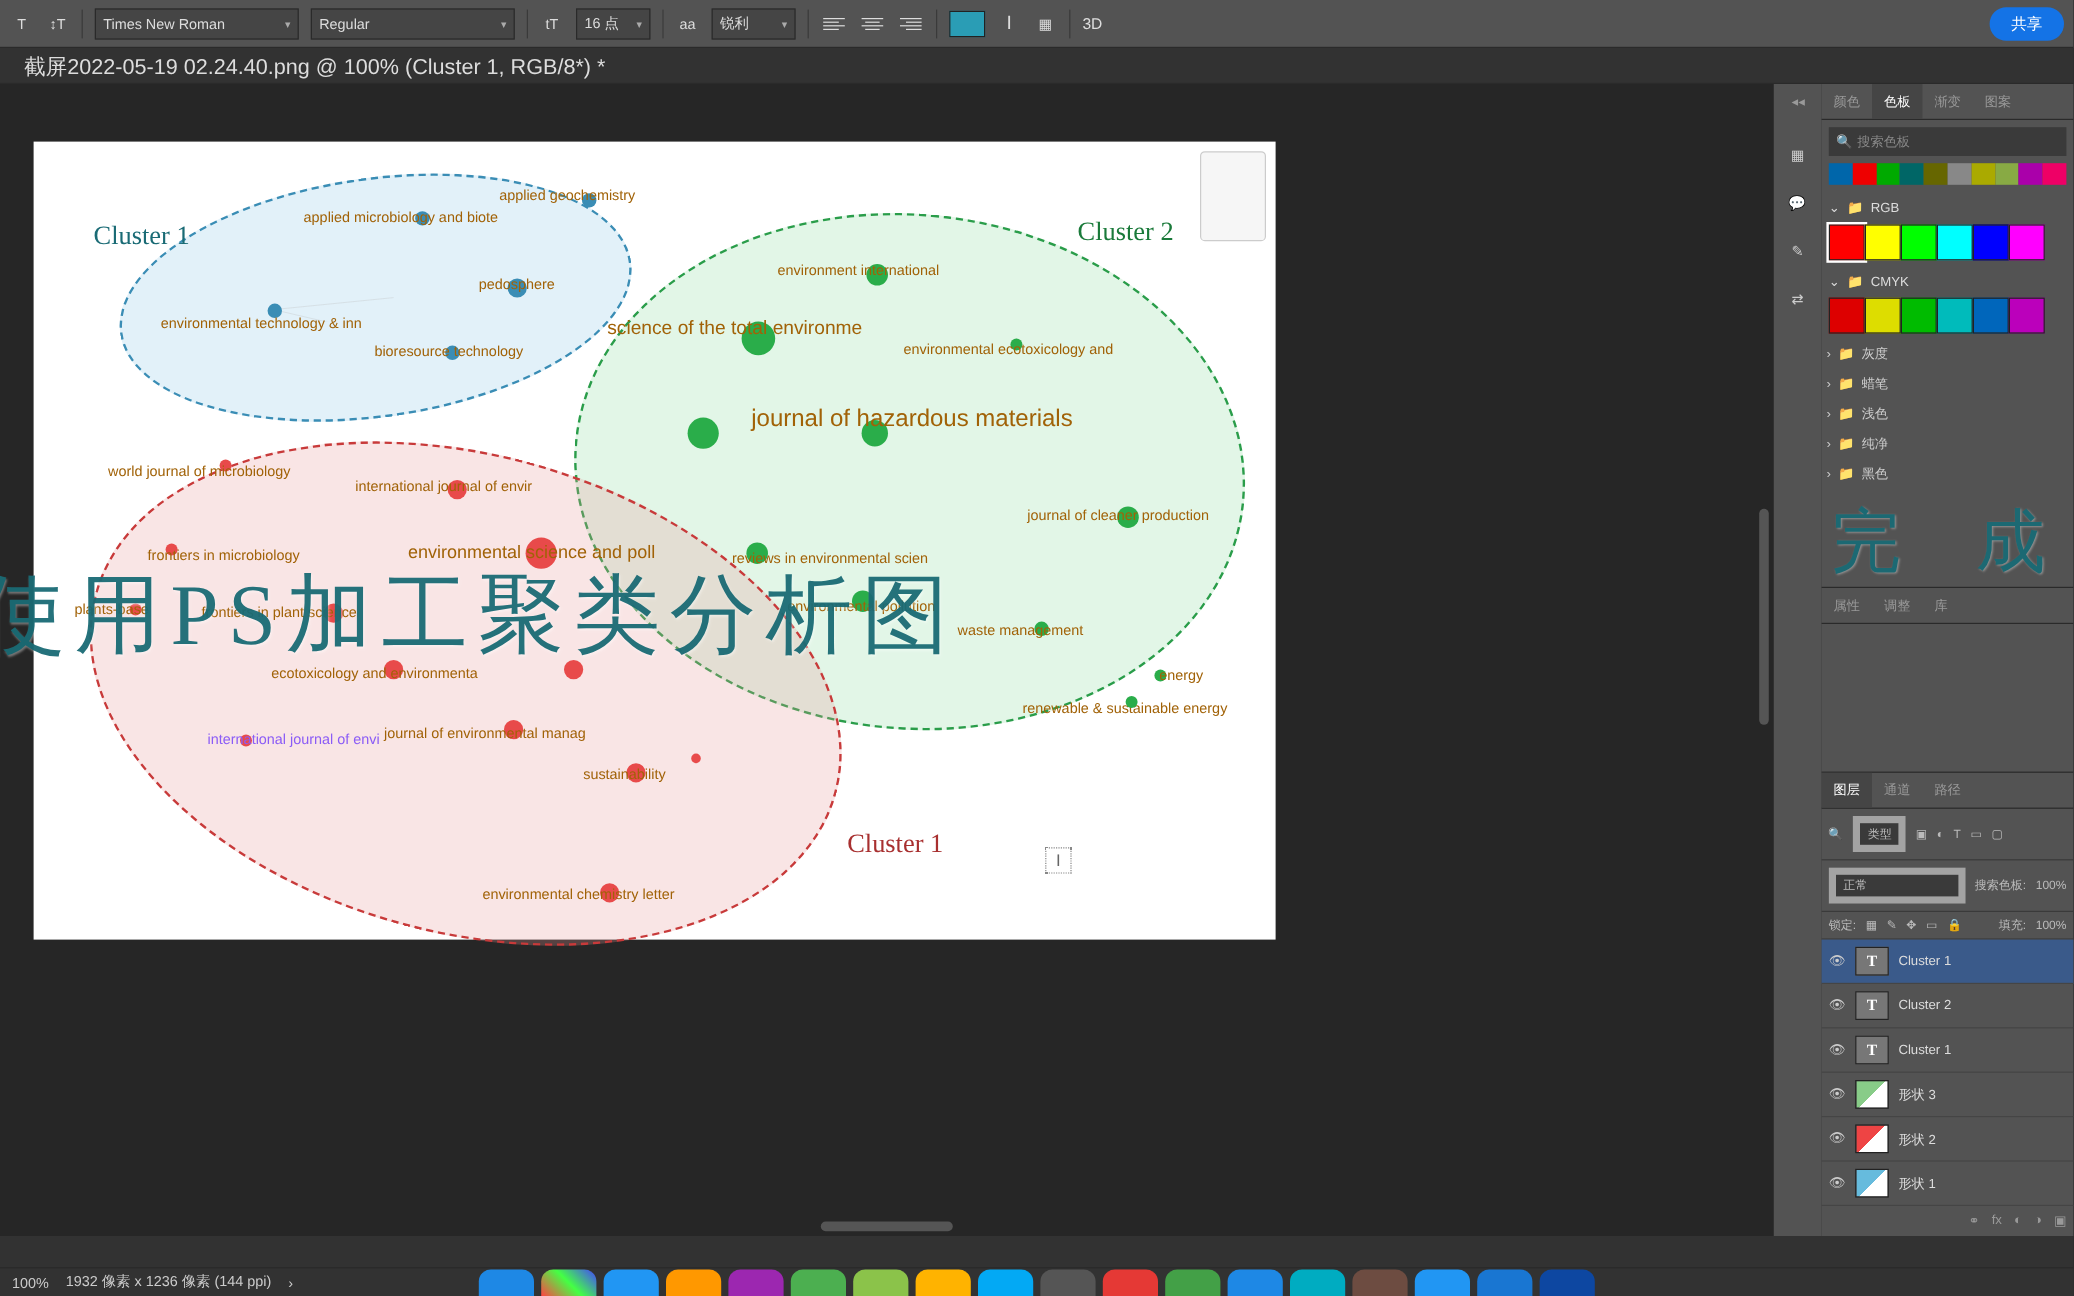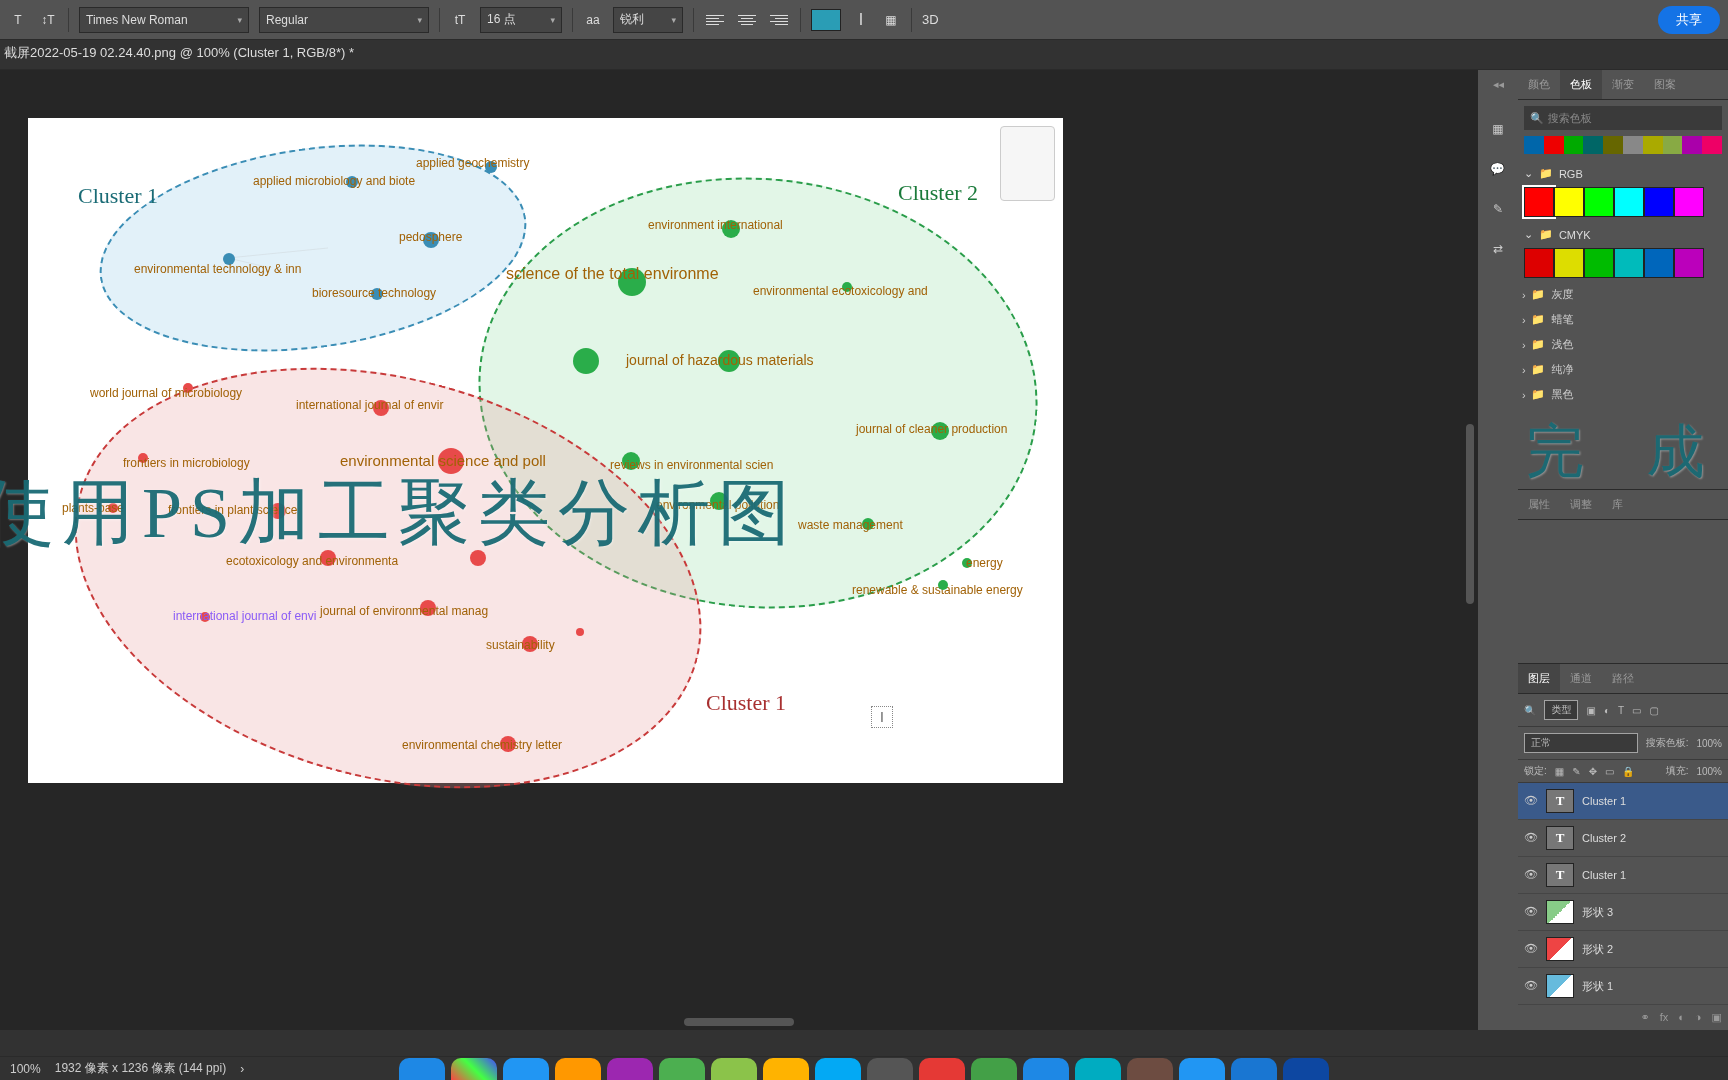--- a/index.html
+++ b/index.html
@@ -3,28 +3,28 @@
 <meta charset="utf-8">
 <style>
 *{margin:0;padding:0;box-sizing:border-box;font-family:-apple-system,sans-serif}
 body{background:#323232;height:1080px;width:1728px;overflow:hidden;color:#ccc;font-size:12px}
 .toolbar{height:40px;background:#535353;display:flex;align-items:center;padding:0 8px;gap:10px;border-bottom:1px solid #2a2a2a}
 .tool-icon{width:20px;height:20px;display:flex;align-items:center;justify-content:center;color:#ddd;cursor:pointer}
 .tool-sep{width:1px;height:24px;background:#3a3a3a}
 .dropdown{background:#454545;border:1px solid #2a2a2a;height:26px;display:flex;align-items:center;padding:0 6px;font-size:12px;color:#ddd;cursor:pointer}
 .dropdown.font{width:170px}
 .dropdown.style{width:170px}
-.dropdown.size{width:82px}
+.dropdown.size{width:62px}
 .dropdown.aa{width:70px}
 .chev{margin-left:auto;font-size:9px;color:#aaa}
 .align-btn{width:22px;height:22px;display:flex;flex-direction:column;justify-content:center;gap:2px;cursor:pointer;padding:2px}
 .align-btn span{height:1px;background:#ddd}
 .color-swatch{width:30px;height:22px;background:#2a9db5;border:1px solid #222}
 .share-btn{margin-left:auto;background:#1473e6;color:#fff;padding:5px 18px;border-radius:14px;font-size:13px;cursor:pointer}
-.doc-tab{height:30px;background:#323232;padding:4px 4px;color:#ddd;font-size:13px;border-bottom:1px solid #2a2a2a}
+.doc-tab{height:30px;background:#323232;padding:4px 20px;color:#ddd;font-size:18px;border-bottom:1px solid #2a2a2a}
 .workspace{display:flex;height:960px}
 .canvas-area{flex:1;background:#262626;position:relative;overflow:hidden}
 .canvas{position:absolute;left:28px;top:48px;width:1035px;height:665px;background:#fff}
 .cluster-shape{position:absolute;border:2px dashed;border-radius:50%}
 .c1-shape{width:430px;height:200px;left:70px;top:30px;border-color:#3a8db5;background:rgba(140,200,230,.25);transform:rotate(-8deg)}
 .c2-shape{width:560px;height:430px;left:450px;top:60px;border-color:#2a9d4a;background:rgba(140,220,160,.25);transform:rotate(5deg)}
 .c3-shape{width:640px;height:400px;left:40px;top:260px;border-color:#c83a3a;background:rgba(230,150,150,.25);transform:rotate(15deg)}
 .node{position:absolute;border-radius:50%}
 .node.blue{background:#3a8db5;width:12px;height:12px}
 .node.green{background:#2aad4a;width:18px;height:18px}
@@ -44,21 +44,21 @@
 .search-sw{margin:6px;background:#3a3a3a;height:24px;display:flex;align-items:center;padding:0 6px;color:#888;font-size:11px}
 .sw-strip{display:flex;height:18px;margin:0 6px 6px 6px}
 .sw-strip span{flex:1}
 .sw-group{margin:0 6px;padding:4px 0;color:#ddd}
 .sw-group-head{display:flex;align-items:center;gap:6px;padding:3px 0;cursor:pointer}
 .sw-row{display:flex;height:30px;margin-top:4px;gap:0}
 .sw-row span{width:30px;height:30px;border:1px solid #222}
 .sw-fold{display:flex;align-items:center;gap:6px;padding:5px 4px;color:#ccc;cursor:pointer}
 .panel-sec{border-top:1px solid #2a2a2a;margin-top:auto}
 .layer-opts{display:flex;align-items:center;gap:8px;padding:6px;border-bottom:1px solid #3a3a3a;font-size:10px;color:#bbb}
-.layer-opts .dd{background:#3a3a3a;padding:2px 6px;border:1px solid #a3a3a3}
+.layer-opts .dd{background:#3a3a3a;padding:2px 6px;border:6px solid #a3a3a3}
 .lock-row{display:flex;align-items:center;gap:8px;padding:4px 6px;border-bottom:1px solid #3a3a3a;font-size:10px;color:#bbb}
 .layer{display:flex;align-items:center;gap:8px;padding:6px;border-bottom:1px solid #454545;cursor:pointer}
 .layer.sel{background:#3a5a8a}
 .eye{width:14px;height:14px;color:#ccc}
 .lthumb{width:28px;height:24px;background:#777;border:1px solid #222;display:flex;align-items:center;justify-content:center;font-size:13px;color:#fff}
 .lthumb.t{font-family:serif;font-weight:bold}
 .lname{font-size:11px;color:#ddd}
 .layer-footer{display:flex;justify-content:flex-end;gap:10px;padding:6px;color:#999;font-size:11px}
 .status{position:absolute;bottom:0;left:0;right:0;height:24px;background:#323232;display:flex;align-items:center;padding:0 10px;gap:14px;color:#ccc;font-size:12px;border-top:1px solid #2a2a2a}
 .dock{position:absolute;bottom:0;left:0;right:0;height:30px;display:flex;justify-content:center;align-items:flex-end;gap:6px;overflow:hidden}
@@ -195,21 +195,21 @@
       <div class="node blue" style="left:343px;top:170px"></div>
       <div class="nlabel" style="left:284px;top:168px">bioresource technology</div>
 
       <div class="node green" style="left:694px;top:102px"></div>
       <div class="nlabel" style="left:620px;top:100px">environment international</div>
       <div class="node green" style="left:590px;top:150px;width:28px;height:28px"></div>
       <div class="nlabel" style="left:478px;top:147px;font-size:16px">science of the total environme</div>
       <div class="node green" style="left:814px;top:164px;width:10px;height:10px"></div>
       <div class="nlabel" style="left:725px;top:166px">environmental ecotoxicology and</div>
       <div class="node green" style="left:690px;top:232px;width:22px;height:22px"></div>
-      <div class="nlabel" style="left:598px;top:234px;font-size:14px">journal of hazardous materials</div>
+      <div class="nlabel" style="left:598px;top:220px;font-size:20px">journal of hazardous materials</div>
       <div class="node green" style="left:545px;top:230px;width:26px;height:26px"></div>
       <div class="node green" style="left:903px;top:304px"></div>
       <div class="nlabel" style="left:828px;top:304px">journal of cleaner production</div>
       <div class="node green" style="left:594px;top:334px"></div>
       <div class="nlabel" style="left:582px;top:340px">reviews in environmental scien</div>
       <div class="node green" style="left:682px;top:374px"></div>
       <div class="nlabel" style="left:628px;top:380px">environmental pollution</div>
       <div class="node green" style="left:834px;top:400px;width:12px;height:12px"></div>
       <div class="nlabel" style="left:770px;top:400px">waste management</div>
       <div class="node green" style="left:934px;top:440px;width:10px;height:10px"></div>

